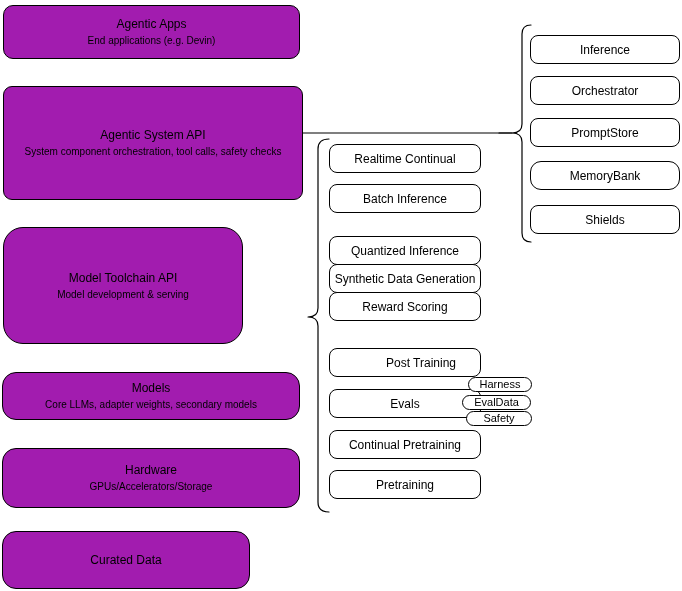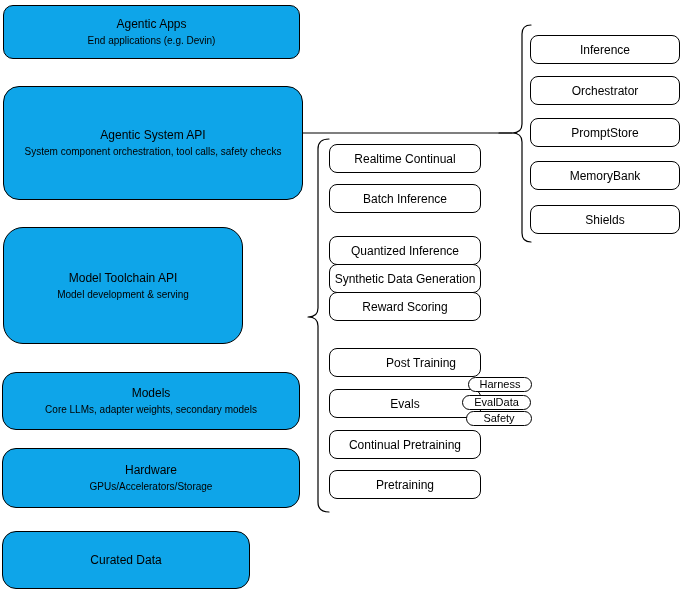--- a/index.html
+++ b/index.html
@@ -14,21 +14,21 @@
   }
   .overlay {
     position: absolute;
     left: 0; top: 0;
     z-index: 1;
     pointer-events: none;
   }
   .box {
     position: absolute;
     box-sizing: border-box;
-    background: #0ea5e9;
+    background: #a21caf;
     border: 1px solid #000000;
     display: flex;
     flex-direction: column;
     align-items: center;
     justify-content: center;
     text-align: center;
     z-index: 2;
   }
   .box .title { font-size: 12px; line-height: 15px; white-space: nowrap; }
   .box .subtitle { font-size: 10px; line-height: 12px; margin-top: 3px; white-space: nowrap; }
@@ -89,31 +89,31 @@
     <path d="M 303 133 H 512" fill="none" stroke="#000000" stroke-width="1.2" stroke-linecap="round"></path>
     <path d="M 531 25 Q 522 25 522 34 V 124 Q 522 133 512 133 L 499 133 L 512 133 Q 522 133 522 142 V 233 Q 522 242 531 242" fill="none" stroke="#000000" stroke-width="1.2" stroke-linecap="round" stroke-linejoin="round"></path>
     <path d="M 329 139 Q 318 139 318 149 V 308 Q 318 317 308 317 Q 318 317 318 326 V 502 Q 318 512 329 512" fill="none" stroke="#000000" stroke-width="1.2" stroke-linecap="round" stroke-linejoin="round"></path>
   </svg>
 
   <div class="box" style="left:3px; top:5px; width:297px; height:54px; border-radius:10px;">
     <div class="title">Agentic Apps</div>
     <div class="subtitle">End applications (e.g. Devin)</div>
   </div>
 
-  <div class="box" style="left:3px; top:86px; width:300px; height:114px; border-radius:16px;">
+  <div class="box" style="left:3px; top:86px; width:300px; height:114px; border-radius:9px;">
     <div class="title">Agentic System API</div>
     <div class="subtitle">System component orchestration, tool calls, safety checks</div>
   </div>
 
   <div class="box" style="left:3px; top:227px; width:240px; height:117px; border-radius:20px;">
     <div class="title">Model Toolchain API</div>
     <div class="subtitle">Model development &amp; serving</div>
   </div>
 
-  <div class="box" style="left:2px; top:372px; width:298px; height:58px; border-radius:14px;">
+  <div class="box" style="left:2px; top:372px; width:298px; height:48px; border-radius:14px;">
     <div class="title">Models</div>
     <div class="subtitle">Core LLMs, adapter weights, secondary models</div>
   </div>
 
   <div class="box" style="left:2px; top:448px; width:298px; height:60px; border-radius:14px;">
     <div class="title">Hardware</div>
     <div class="subtitle">GPUs/Accelerators/Storage</div>
   </div>
 
   <div class="box" style="left:2px; top:531px; width:248px; height:58px; border-radius:14px;">
@@ -160,20 +160,20 @@
 
   <div class="rbox" style="top:35px;">
     <span>Inference</span>
   </div>
   <div class="rbox" style="top:76px;">
     <span>Orchestrator</span>
   </div>
   <div class="rbox" style="top:118px;">
     <span>PromptStore</span>
   </div>
-  <div class="rbox" style="top:161px;">
+  <div class="rbox" style="top:161px;border-radius:11px;">
     <span>MemoryBank</span>
   </div>
   <div class="rbox" style="top:205px;">
     <span>Shields</span>
   </div>
 
 </div>
 
 </body></html>

